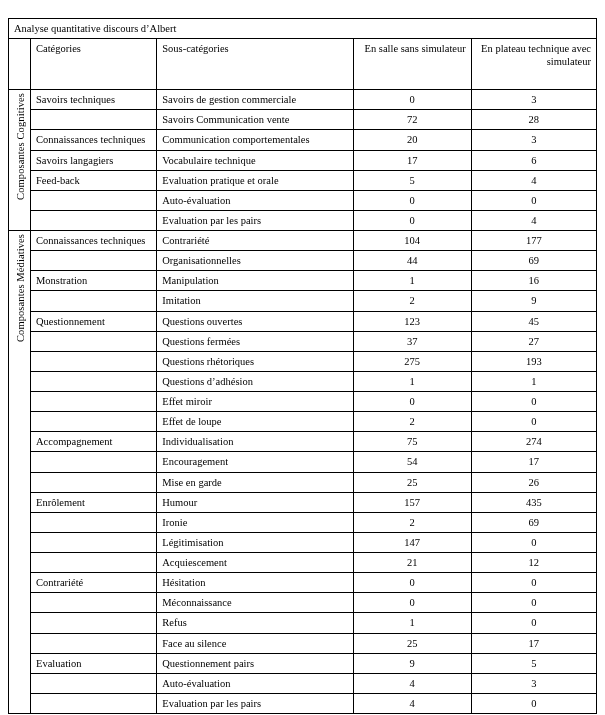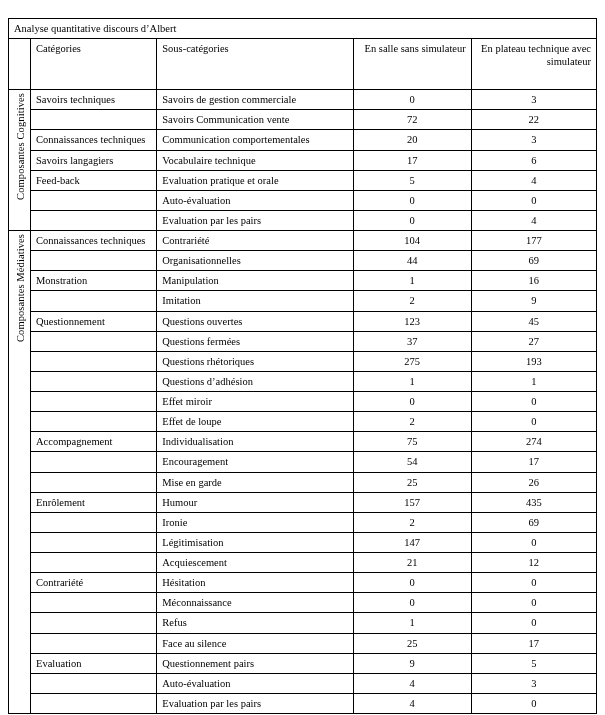--- a/index.html
+++ b/index.html
@@ -106,21 +106,21 @@
           <td class="group-cell" rowspan="7"><span class="rot">Composantes Cognitives</span></td>
           <td class="cat-cell">Savoirs techniques</td>
           <td class="subcat-cell">Savoirs de gestion commerciale</td>
           <td class="num-cell">0</td>
           <td class="num-cell">3</td>
         </tr>
         <tr>
           <td class="cat-cell"></td>
           <td class="subcat-cell">Savoirs Communication vente</td>
           <td class="num-cell">72</td>
-          <td class="num-cell">22</td>
+          <td class="num-cell">28</td>
         </tr>
         <tr>
           <td class="cat-cell">Connaissances techniques</td>
           <td class="subcat-cell">Communication comportementales</td>
           <td class="num-cell">20</td>
           <td class="num-cell">3</td>
         </tr>
         <tr>
           <td class="cat-cell">Savoirs langagiers</td>
           <td class="subcat-cell">Vocabulaire technique</td>

